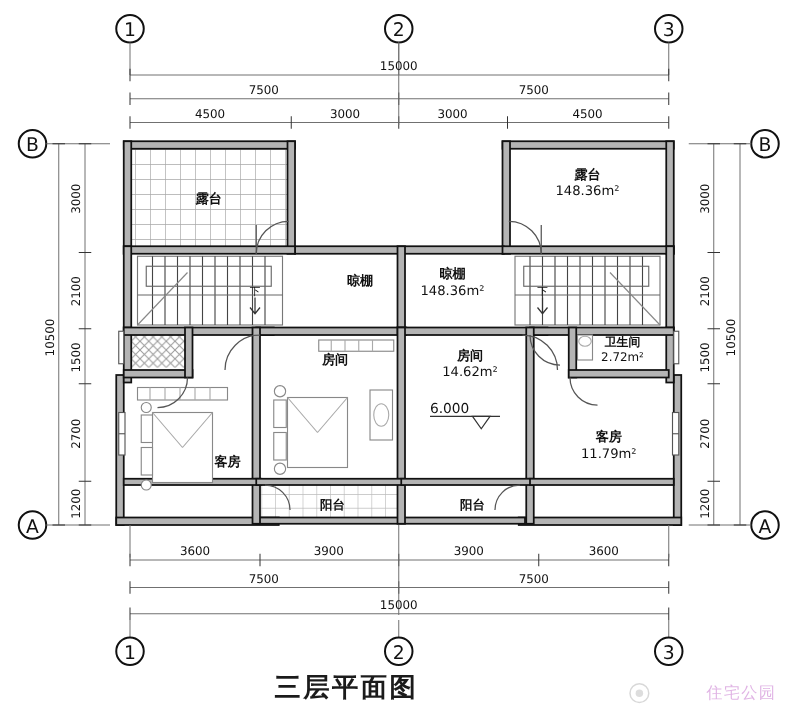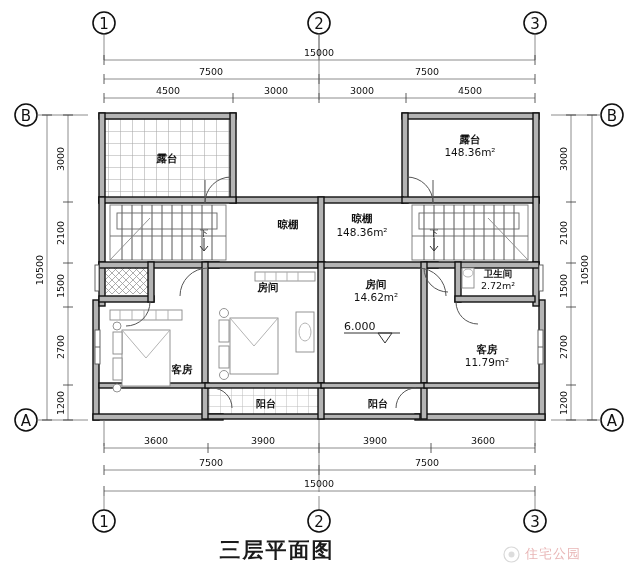--- a/index.html
+++ b/index.html
@@ -32,22 +32,23 @@
   #watermark {
     position: absolute;
     left: 503px; top: 545px;
     display: flex;
     align-items: center;
     gap: 5px;
     opacity: 0.33;
   }
   #watermark .wm-text {
     font-size: 13px;
-    color: #b91c1c;
+    color: #a21caf;
     letter-spacing: 1px;
+    margin-left: 40px;
   }
 </style>
 </head>
 <body>
 
 <div id="page">
 
 <svg class="plan" width="638" height="577" viewBox="0 0 638 577">
   <defs>
     <pattern id="tileHatch" width="12" height="12" patternUnits="userSpaceOnUse">

